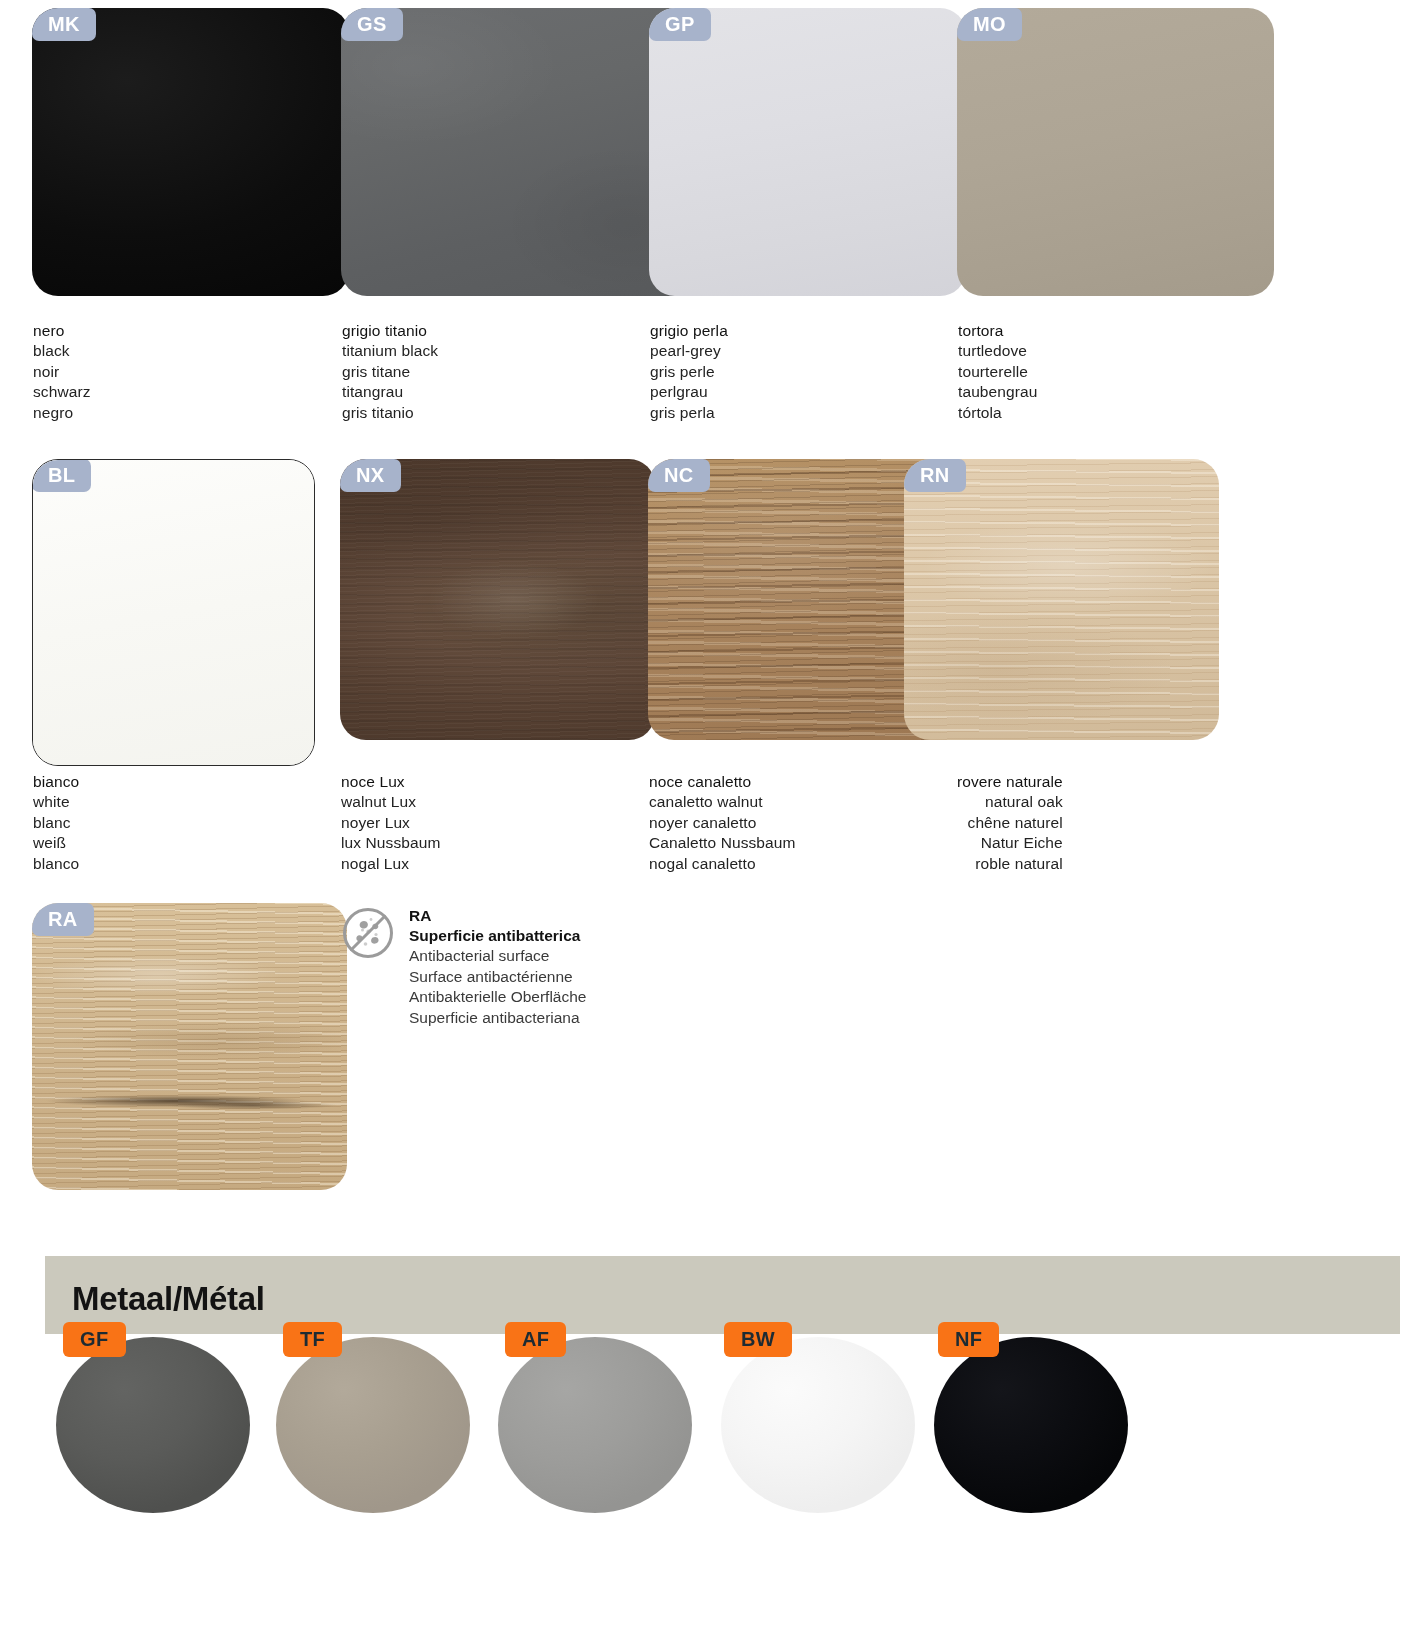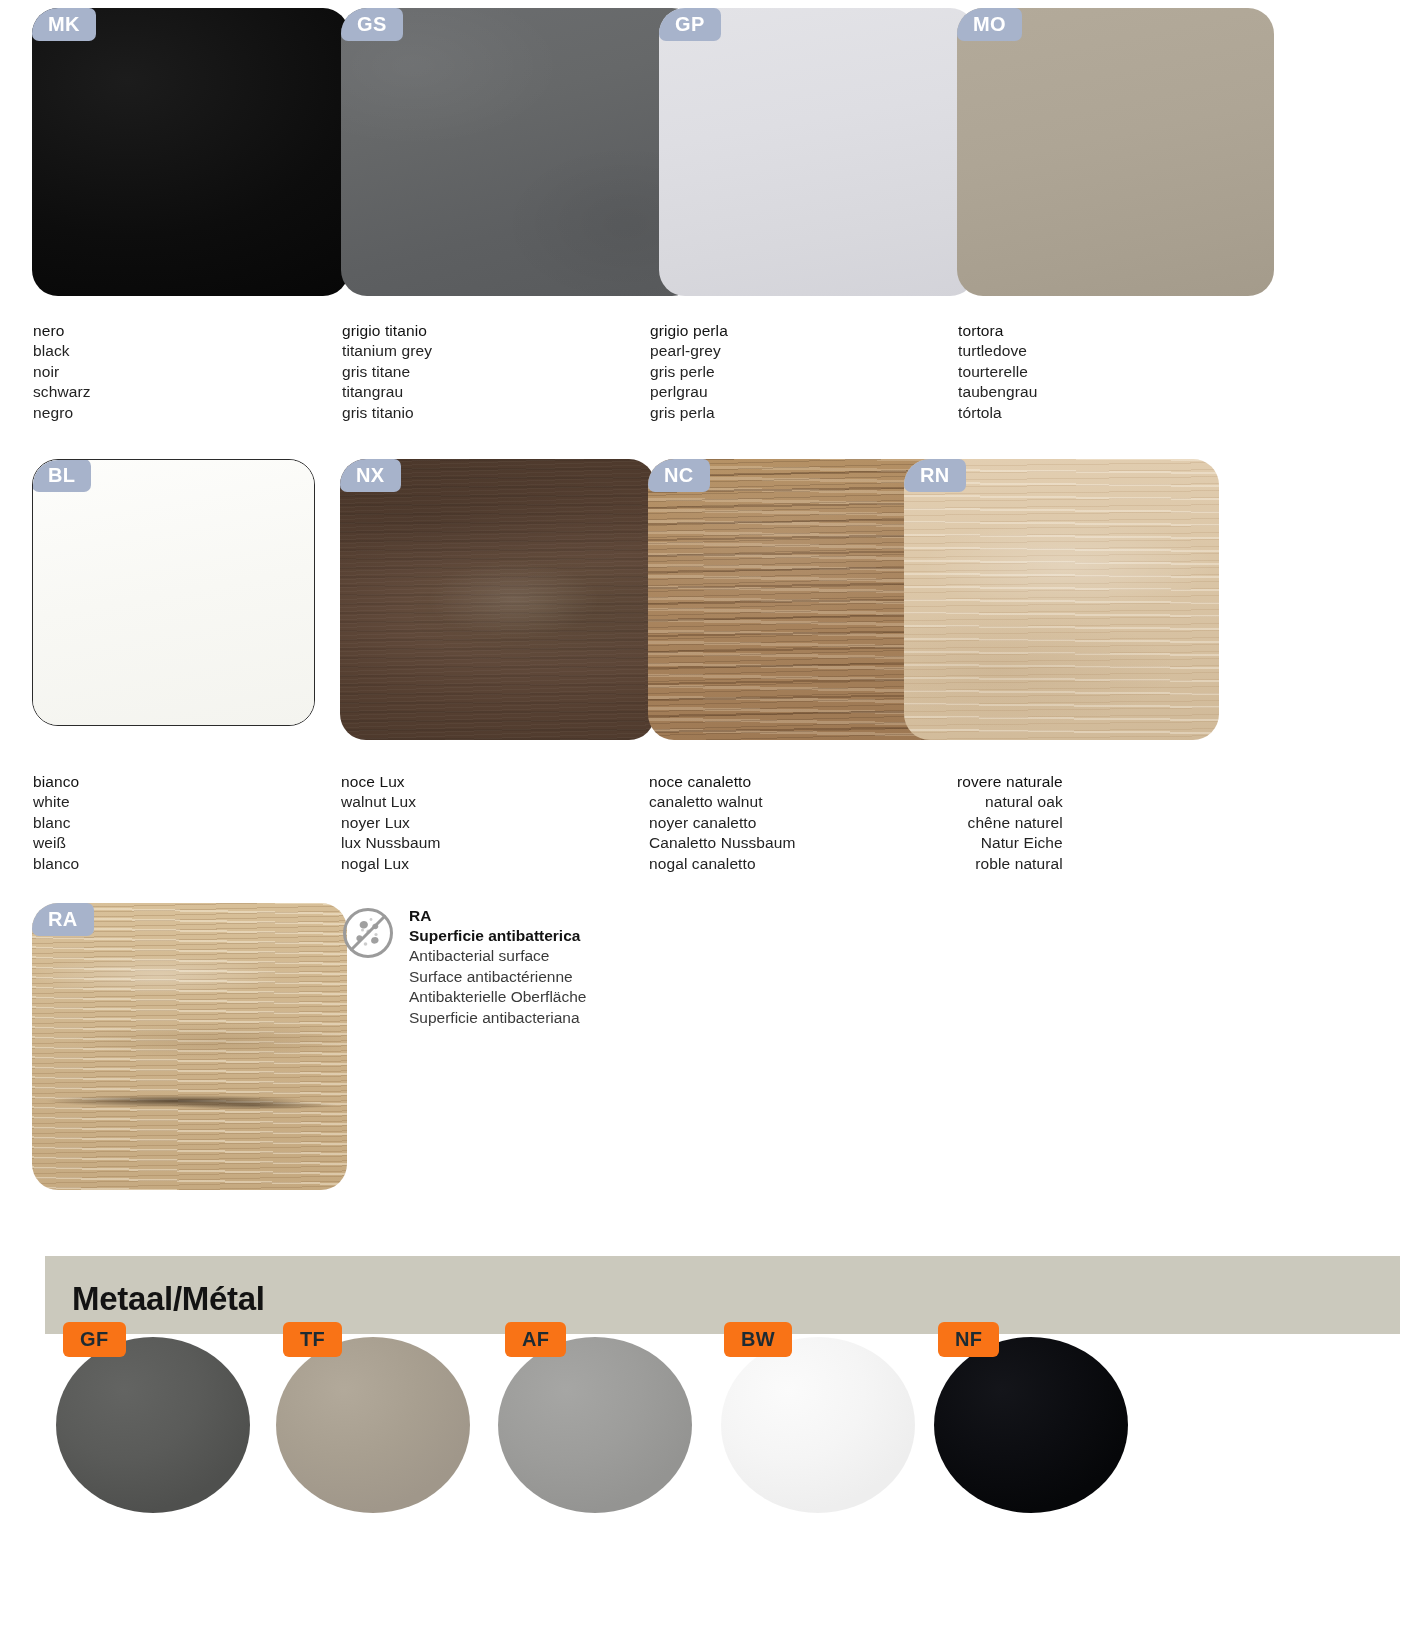--- a/index.html
+++ b/index.html
@@ -205,27 +205,27 @@
   </div>
 
   <div class="card" style="left:341px;top:8px;">
     <div class="swatch" style="width:325px;height:288px;">
       <div class="tex tex-titanio"></div>
       <div class="badge">GS</div>
     </div>
   </div>
   <div class="names" style="left:342px;top:321px;">
     <div class="n0">grigio titanio</div>
-    <div class="nx">titanium grey</div>
+    <div class="nx">titanium black</div>
     <div class="nx">gris titane</div>
     <div class="nx">titangrau</div>
     <div class="nx">gris titanio</div>
   </div>
 
-  <div class="card" style="left:649px;top:8px;margin-left:10px;">
+  <div class="card" style="left:649px;top:8px;">
     <div class="swatch" style="width:285px;height:288px;">
       <div class="tex tex-perla"></div>
       <div class="badge">GP</div>
     </div>
   </div>
   <div class="names" style="left:650px;top:321px;">
     <div class="n0">grigio perla</div>
     <div class="nx">pearl-grey</div>
     <div class="nx">gris perle</div>
     <div class="nx">perlgrau</div>
@@ -240,21 +240,21 @@
   </div>
   <div class="names" style="left:958px;top:321px;">
     <div class="n0">tortora</div>
     <div class="nx">turtledove</div>
     <div class="nx">tourterelle</div>
     <div class="nx">taubengrau</div>
     <div class="nx">tórtola</div>
   </div>
 
   <div class="card" style="left:32px;top:459px;">
-    <div class="swatch outlined" style="width:283px;height:267px;">
+    <div class="swatch outlined" style="width:283px;height:307px;">
       <div class="tex tex-bianco"></div>
       <div class="badge onoutline">BL</div>
     </div>
   </div>
   <div class="names" style="left:33px;top:772px;">
     <div class="n0">bianco</div>
     <div class="nx">white</div>
     <div class="nx">blanc</div>
     <div class="nx">weiß</div>
     <div class="nx">blanco</div>

